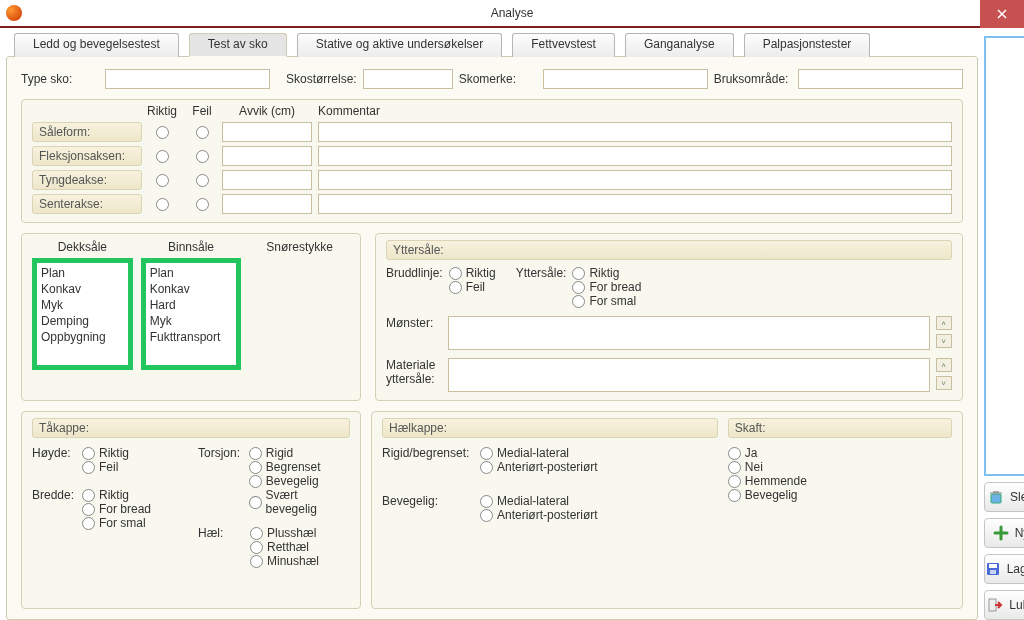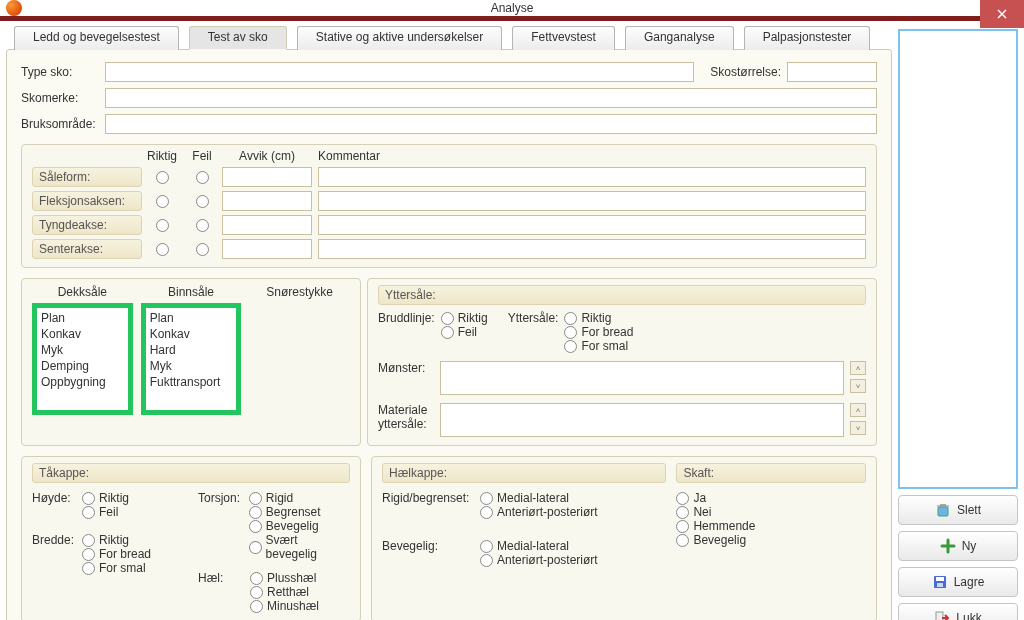--- a/index.html
+++ b/index.html
@@ -1,18 +1,18 @@
 <!DOCTYPE html>
 <html><head>
 <meta charset="utf-8">
 <style>
 * { box-sizing: border-box; font-family: "Segoe UI", Tahoma, sans-serif; font-size: 12px; }
 body { margin: 0; background: #fff; }
 .window { width: 1024px; height: 620px; display: flex; flex-direction: column; position: relative; }
-.titlebar { height: 28px; background: #fff; display: flex; align-items: center; position: relative; border-bottom: 5px solid #7f1d1d; }
+.titlebar { height: 28px; background: #fff; display: flex; align-items: center; position: relative; border-bottom: 2px solid #7f1d1d; }
 .titlebar .appicon { width: 16px; height: 16px; margin-left: 6px; border-radius: 50%; background: radial-gradient(circle at 30% 30%, #ff9933, #cc3300); }
 .titlebar .title { position: absolute; left: 0; right: 0; text-align: center; color: #333; pointer-events: none; }
 .titlebar .closebtn { position: absolute; right: 0; top: 0; width: 44px; height: 28px; background: #c75050; color: #fff; display: flex; align-items: center; justify-content: center; cursor: pointer; }
 .titlebar .closebtn svg { width: 10px; height: 10px; }
 .body { flex: 1; display: flex; flex-direction: row; padding: 4px 6px 0 6px; gap: 6px; }
 .main { flex: 1; display: flex; flex-direction: column; }
 .tabs { display: flex; height: 24px; position: relative; z-index: 2; }
 .tab { padding: 3px 18px; border: 1px solid #b5b5b5; border-bottom: none; border-radius: 3px 3px 0 0; margin-right: 2px; margin-left: 8px; background: linear-gradient(#fdfdfd,#ececec); color: #333; cursor: pointer; position: relative; top: 1px; }
 .tab:first-child { margin-left: 8px; }
 .tab.active { background: #e5e5e5; border-color: #cfcab3; border-bottom: 1px solid #fbfbf4; z-index: 3; }
@@ -53,21 +53,21 @@
         <div class="tab">Ledd og bevegelsestest</div>
         <div class="tab active">Test av sko</div>
         <div class="tab">Stative og aktive undersøkelser</div>
         <div class="tab">Fettvevstest</div>
         <div class="tab">Ganganalyse</div>
         <div class="tab">Palpasjonstester</div>
       </div>
 
       <div class="tabpanel">
 
-        <div style="display:flex; flex-direction:column; gap:6px;">
+        <div style="display:flex; flex-direction:row; gap:6px;">
           <div class="row">
             <span class="lbl" style="width:78px;">Type sko:</span>
             <input type="text" style="flex: 1 1 0%;" value="">
             <span class="lbl" style="margin-left:10px;">Skostørrelse:</span>
             <input type="text" style="width: 90px;" value="">
           </div>
           <div class="row">
             <span class="lbl" style="width:78px;">Skomerke:</span>
             <input type="text" style="flex: 1 1 0%;" value="">
           </div>
@@ -104,21 +104,21 @@
             <input type="text" style="margin-left: 6px;" value="">
 
             <span class="hdrbar">Senterakse:</span>
             <span style="text-align:center;"><span class="radio"></span></span>
             <span style="text-align:center;"><span class="radio"></span></span>
             <input type="text" value="" style="">
             <input type="text" style="margin-left: 6px;" value="">
           </div>
         </div>
 
-        <div style="display:flex; gap:6px;justify-content:flex-end;">
+        <div style="display:flex; gap:14px;justify-content:flex-end;">
           <div class="group" style="flex:0 0 340px; display:flex; gap:8px;">
             <div style="flex:1;">
               <div class="lbl" style="text-align:center; margin-bottom:4px;">Dekksåle</div>
               <div class="listbox">
                 <div>Plan</div>
                 <div>Konkav</div>
                 <div>Myk</div>
                 <div>Demping</div>
                 <div>Oppbygning</div>
               </div>

